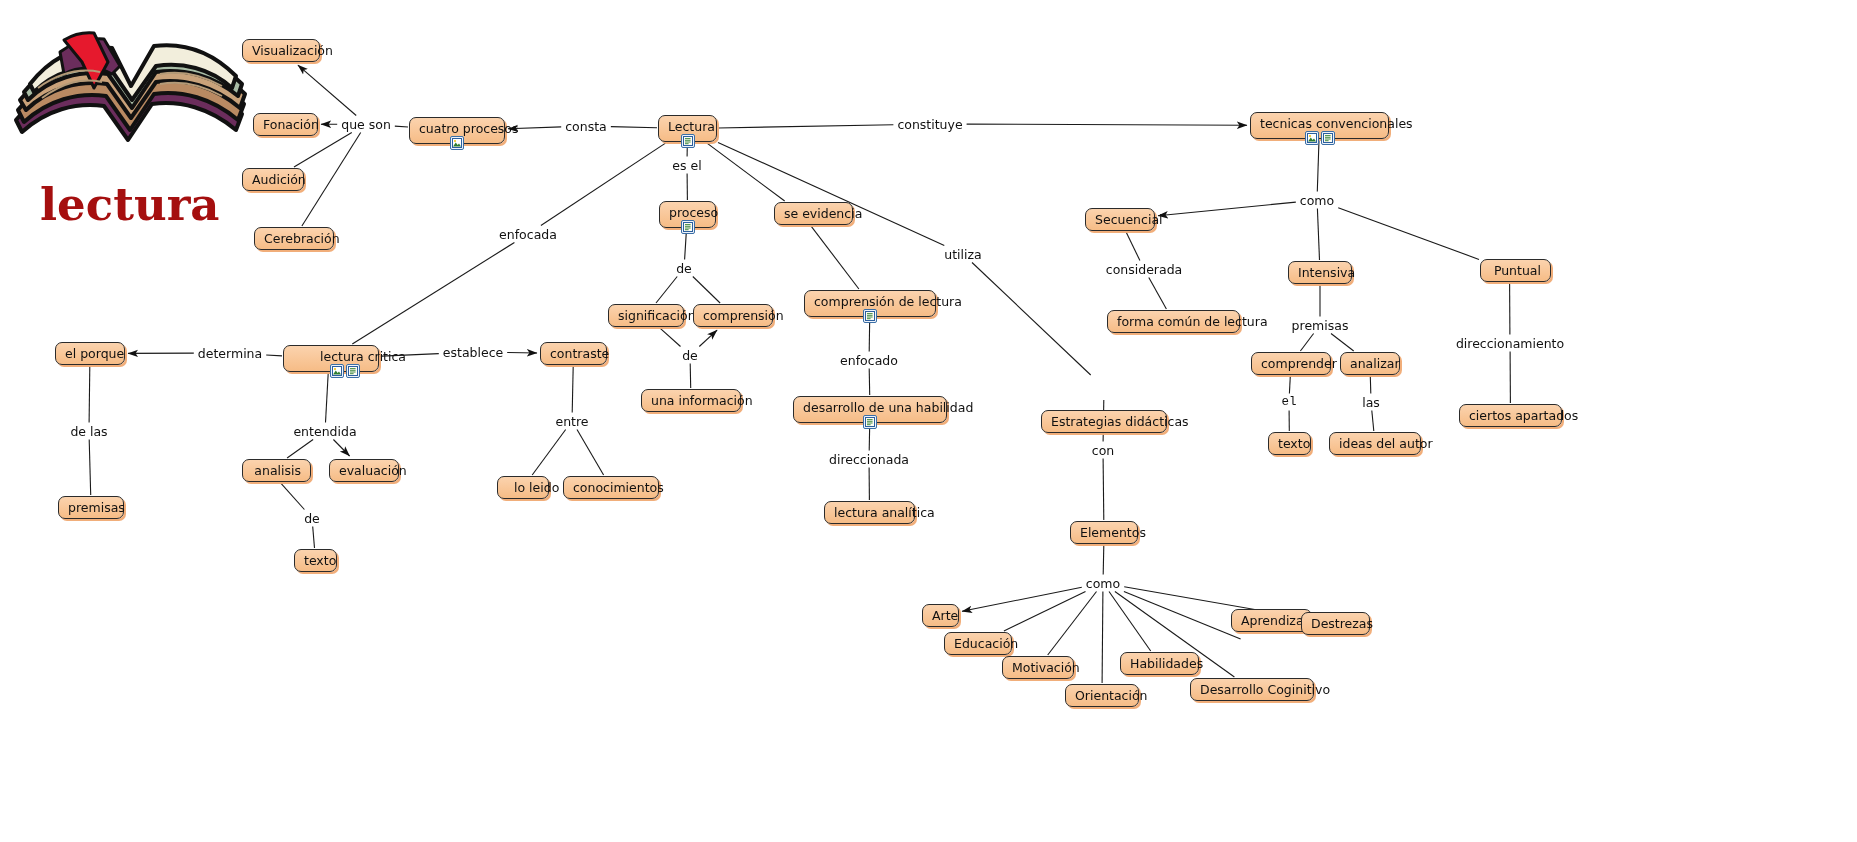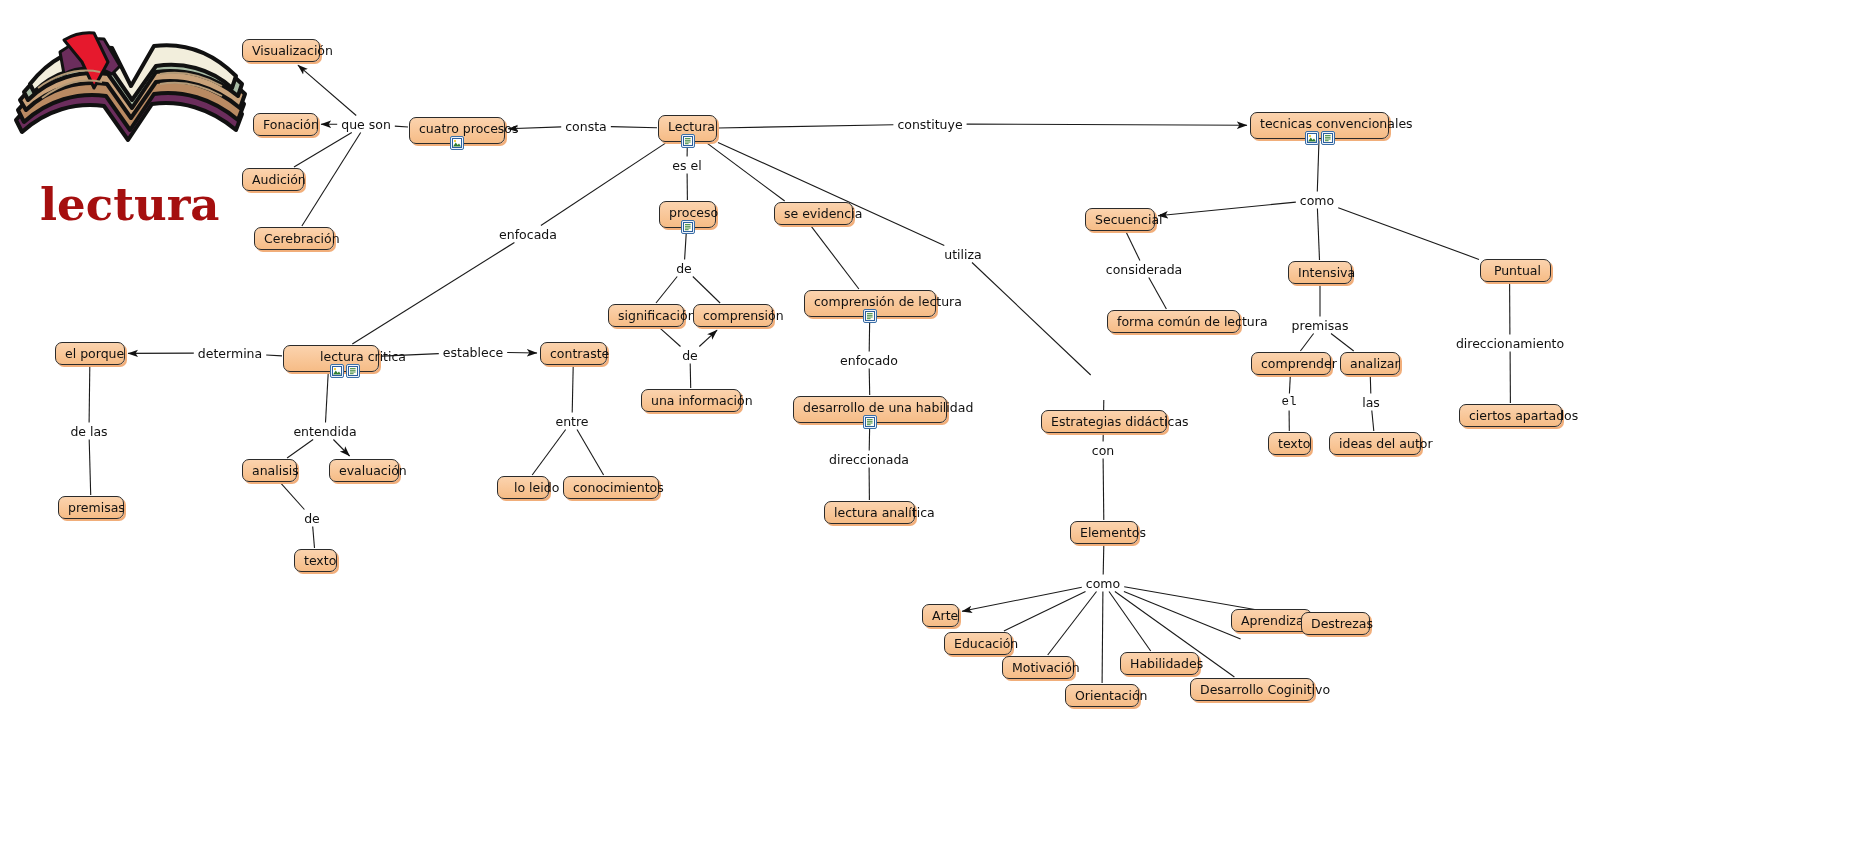--- a/index.html
+++ b/index.html
@@ -298,21 +298,21 @@
             <svg width="10" height="10" viewBox="0 0 10 10">
               <rect x="0.5" y="0.5" width="9" height="9" fill="#fdfdf4" stroke="#2c5f9e" stroke-width="1"></rect>
               <line x1="2" y1="2.6" x2="7.6" y2="2.6" stroke="#2e7d32" stroke-width="0.9"></line>
               <line x1="2" y1="4.3" x2="7.6" y2="4.3" stroke="#2e7d32" stroke-width="0.9"></line>
               <line x1="2" y1="6" x2="7.6" y2="6" stroke="#2e7d32" stroke-width="0.9"></line>
               <line x1="2" y1="7.7" x2="5.6" y2="7.7" stroke="#2e7d32" stroke-width="0.9"></line>
             </svg>
           </span>
         </span>
       </div>
-      <div class="node" style="left: 242px; top: 459px; width: 55px;">
+      <div class="node" style="left: 242px; top: 459px; width: 69px;">
         <span class="lbl">analisis</span>
       </div>
       <div class="node" style="left: 329px; top: 459px; width: 70px;">
         <span class="lbl">evaluación</span>
       </div>
       <div class="node" style="left: 294px; top: 549px; width: 43px;">
         <span class="lbl">texto</span>
       </div>
       <div class="node" style="left: 540px; top: 342px; width: 67px;">
         <span class="lbl">contraste</span>

